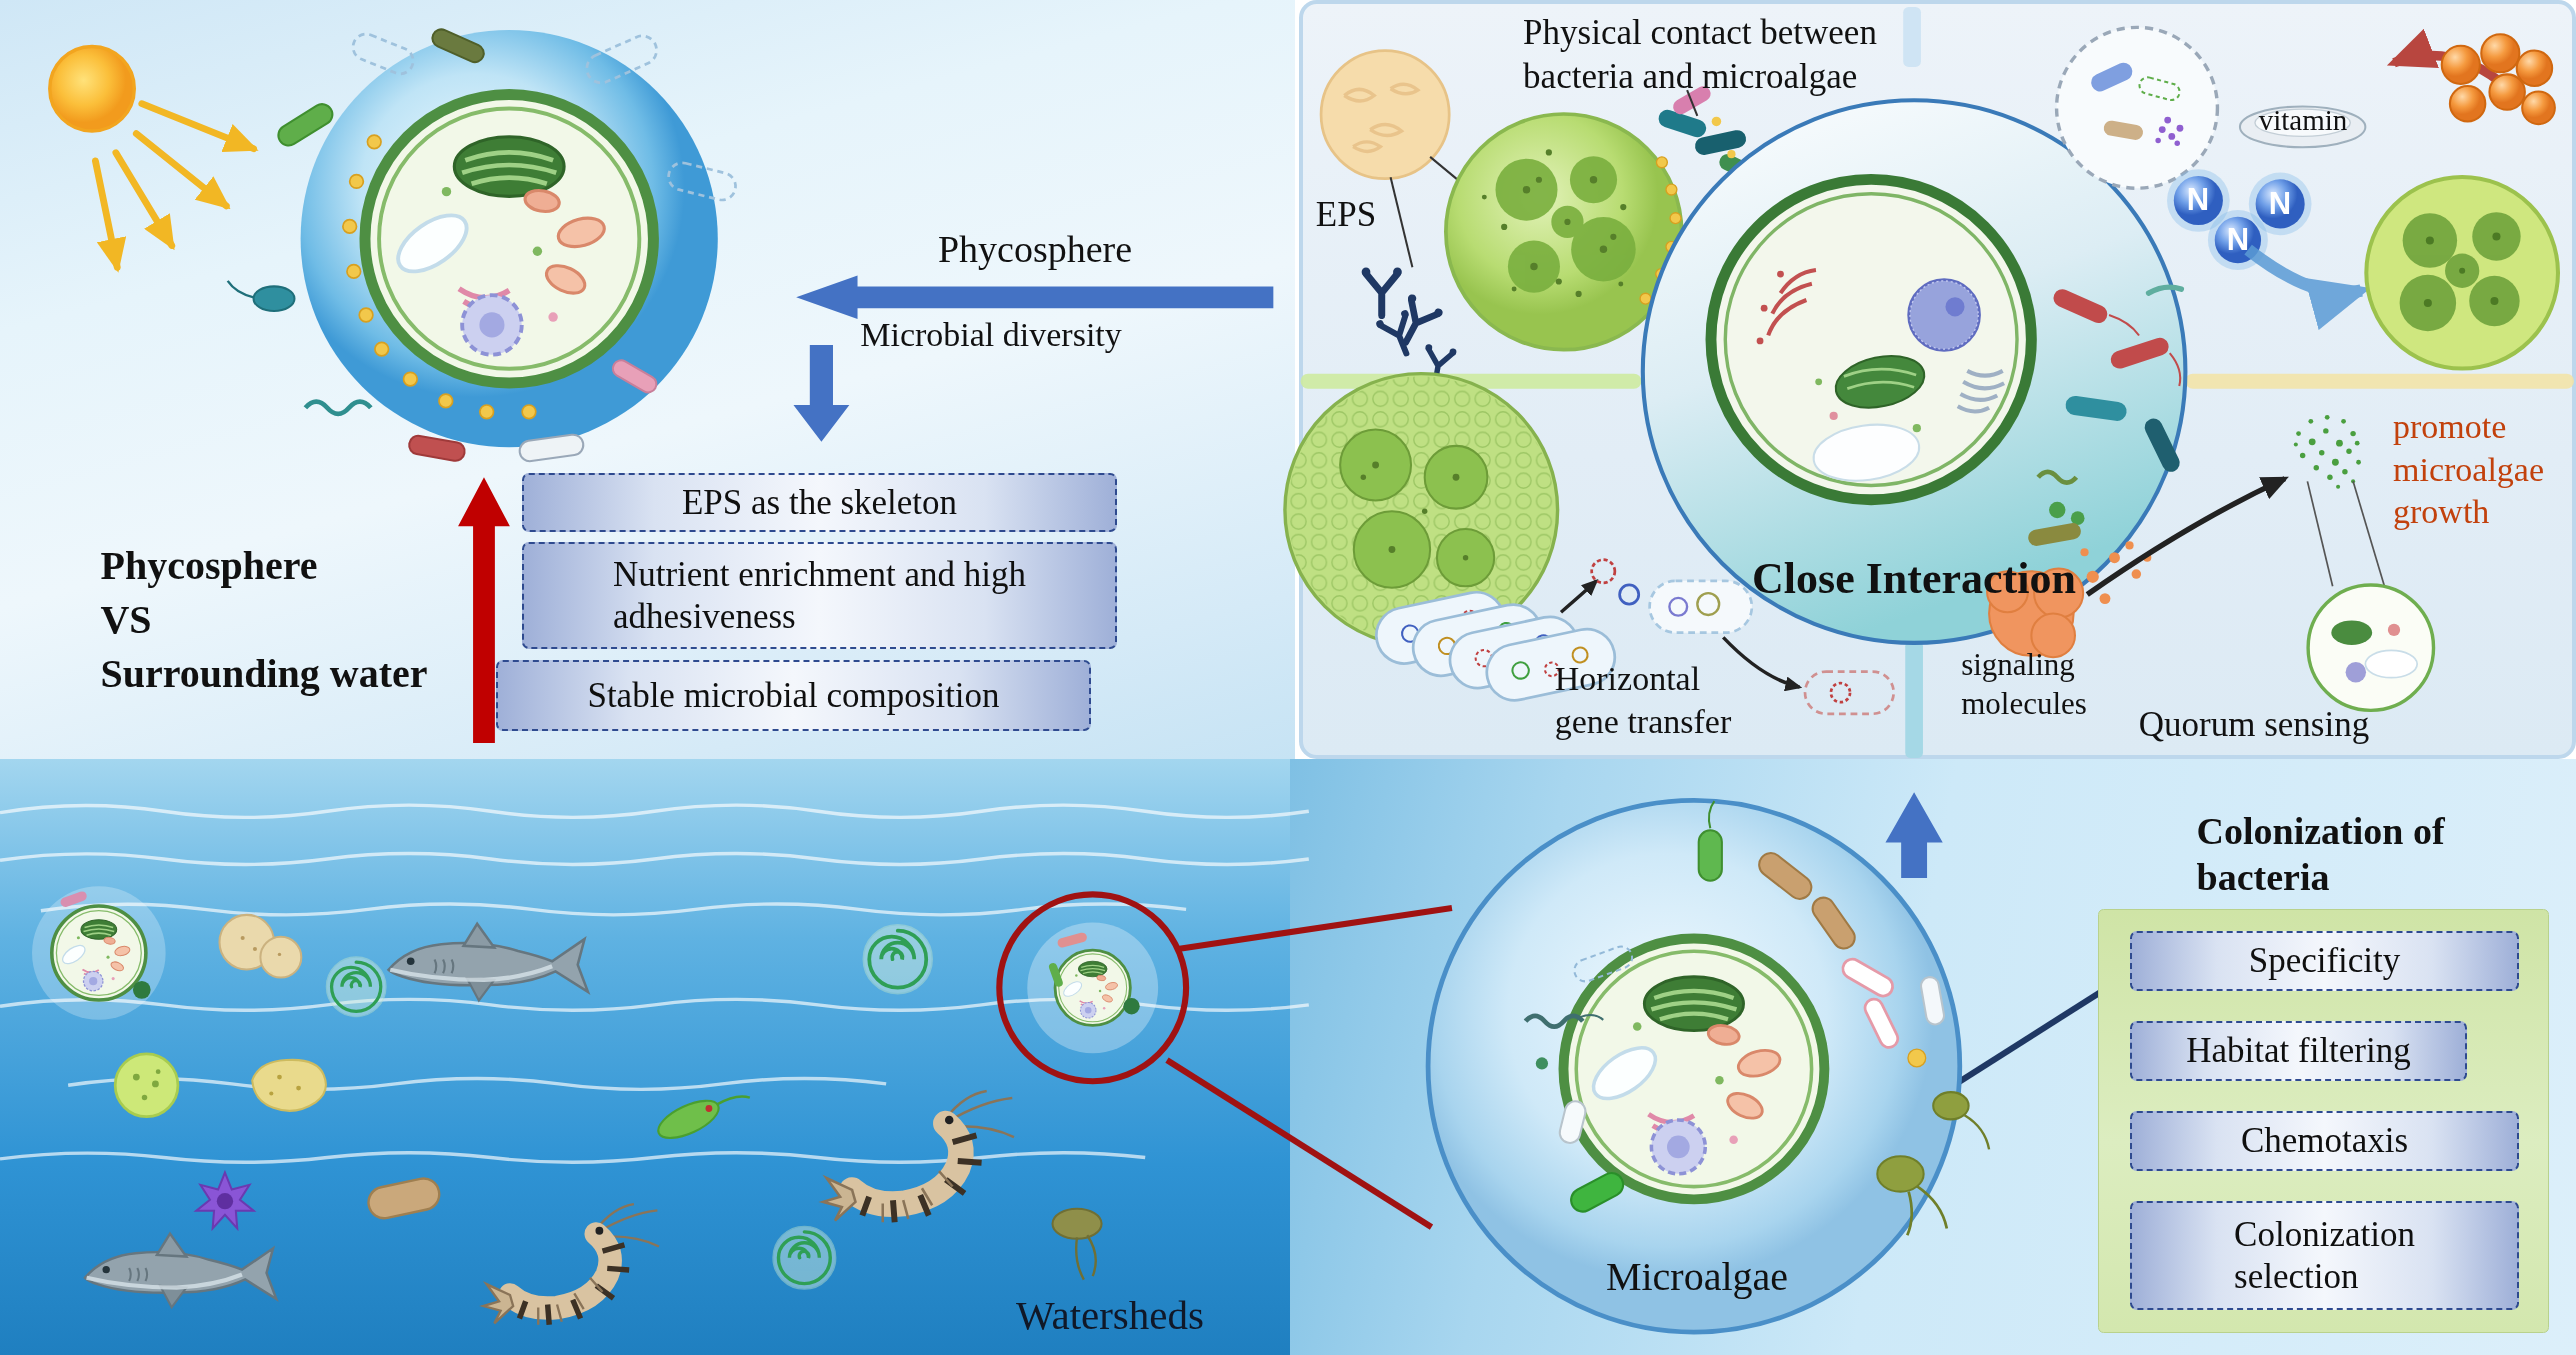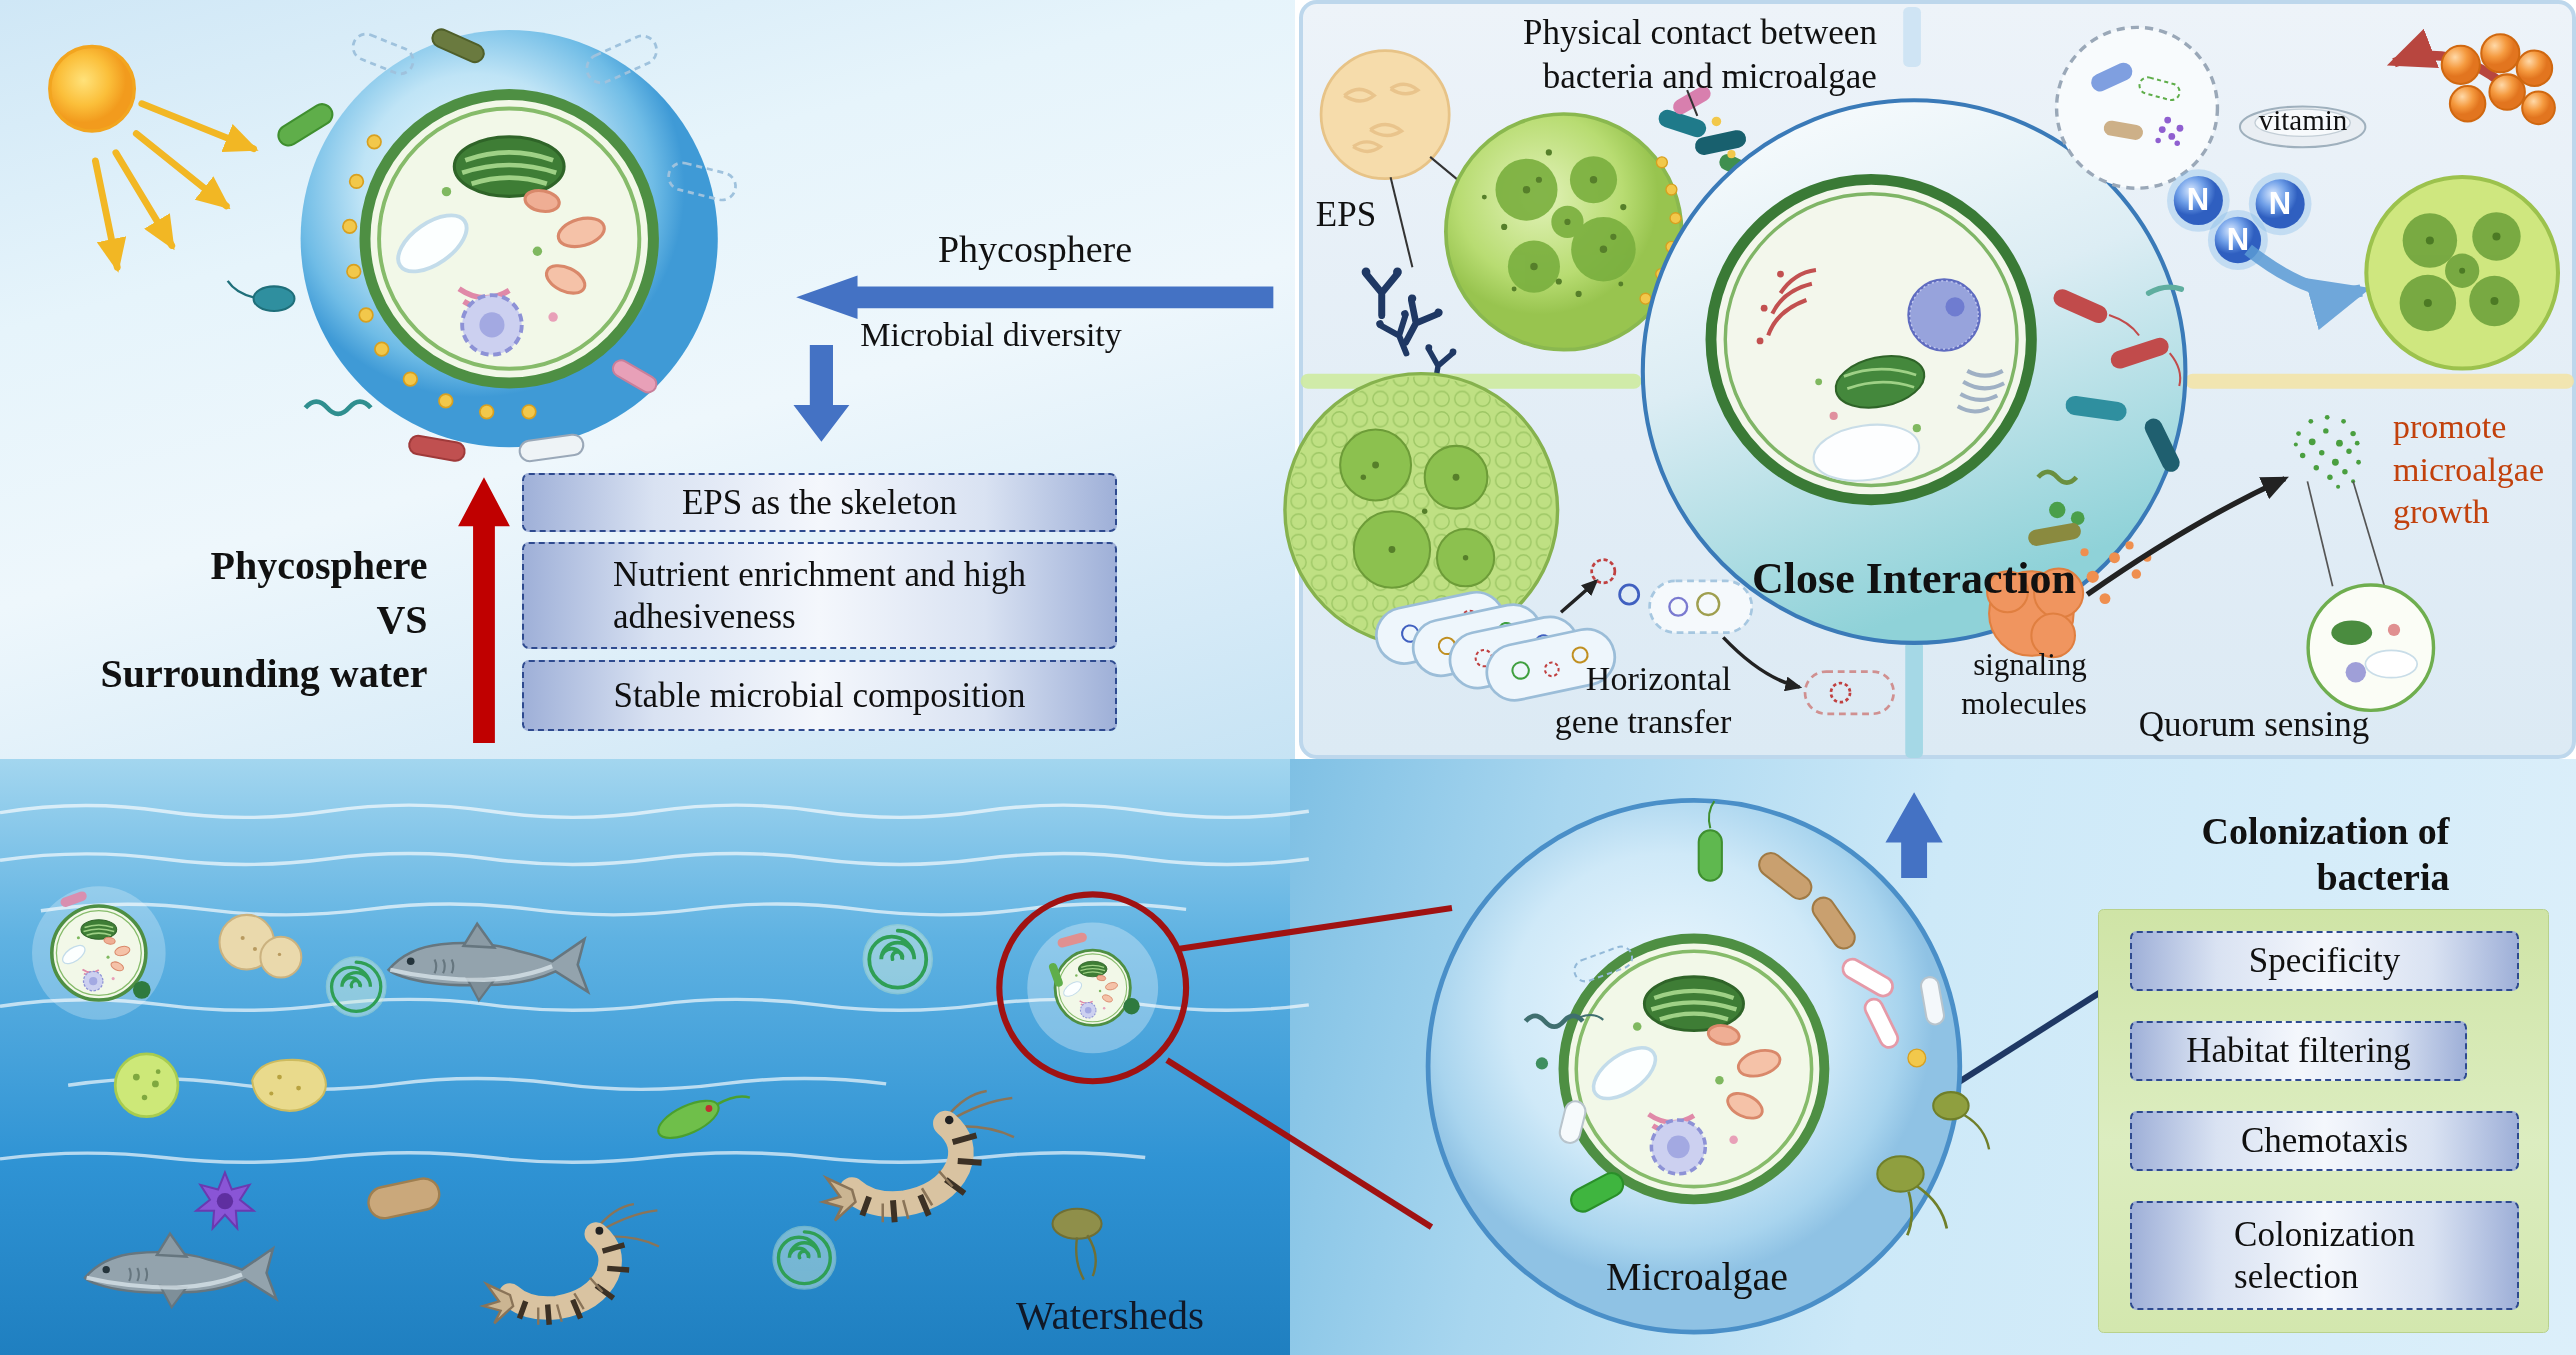--- a/index.html
+++ b/index.html
@@ -8,21 +8,21 @@
   .panel{position:absolute}
   #panel-tl{left:0;top:0;width:1295px;height:759px;
     background:linear-gradient(165deg,#cfe7f6 0%,#e6f4fb 30%,#eef7fc 55%,#d5eaf7 85%,#c6e3f4 100%)}
   #panel-tr{left:1299px;top:0;width:1277px;height:759px;border:4.1px solid #bdd7ec;border-radius:17.7px;
     background:linear-gradient(180deg,#edf3f9 0%,#e2edf6 60%,#dceaf4 100%)}
   #panel-bl{left:0;top:759px;width:1290px;height:596px;
     background:linear-gradient(180deg,#a3d6ef 0%,#5fb2e2 30%,#2f93d4 68%,#1f7fc0 100%)}
   #panel-br{left:1290px;top:759px;width:1286px;height:596px;
     background:linear-gradient(100deg,#7fc0e4 0%,#a8d6ef 20%,#cde9f8 48%,#dceffa 100%)}
   svg#art{position:absolute;left:0;top:0;width:2576px;height:1356px;pointer-events:none}
-  .lbl{position:absolute;color:#111;font-size:37px;line-height:1.25;text-align:right;
+  .lbl{position:absolute;color:#111;font-size:37px;line-height:1.25;text-align:left;
        transform:translateX(-50%);white-space:pre-line}
   .lbl-l{position:absolute;color:#c2410c;font-size:34px;line-height:1.25;text-align:left;white-space:pre-line}
   .bold{font-weight:bold}
   .nlbl{position:absolute;color:#fff;font-family:"Liberation Sans",sans-serif;font-weight:bold;
         font-size:31px;transform:translate(-50%,-50%)}
   .dash-box{position:absolute;border:2.7px dashed #2e4a8f;border-radius:6.8px;
     background:linear-gradient(90deg,#9fb0d8 0%,#d9e2f2 22%,#f4f7fc 50%,#d9e2f2 78%,#9fb0d8 100%);
     display:flex;align-items:center;justify-content:center;
     font-size:35px;color:#0f0f0f;line-height:1.2;padding:4.1px 12.3px;white-space:pre-line}
   #colonization-panel{position:absolute;left:2098px;top:909px;width:451px;height:424px;
@@ -575,21 +575,21 @@
 
   <div class="lbl" style="left:1035px;top:226px;font-size:38px">Phycosphere</div>
   <div class="lbl" style="left:991px;top:314px;font-size:34px">Microbial diversity</div>
   <div class="lbl bold" style="left:264px;top:539px;font-size:40px;line-height:1.35">Phycosphere
 VS
 Surrounding water</div>
 
   <div class="dash-box" style="left:522px;top:473px;width:595px;height:59px">EPS as the skeleton</div>
   <div class="dash-box" style="left:522px;top:542px;width:595px;height:107px">Nutrient enrichment and high
 adhesiveness</div>
-  <div class="dash-box" style="left:522px;top:660px;width:595px;height:71px">Stable microbial composition</div>
+  <div class="dash-box" style="left:496px;top:660px;width:595px;height:71px">Stable microbial composition</div>
 
   <div class="lbl" style="left:1700px;top:11px;font-size:35px">Physical contact between
 bacteria and microalgae</div>
   <div class="lbl" style="left:1346px;top:193px;font-size:35px">EPS</div>
   <div class="lbl bold" style="left:1914px;top:551px;font-size:44px">Close Interaction</div>
   <div class="lbl" style="left:2303px;top:102px;font-size:29px">vitamin</div>
   <div class="nlbl" style="left:2198px;top:200px">N</div>
   <div class="nlbl" style="left:2280px;top:204px">N</div>
   <div class="nlbl" style="left:2238px;top:240px">N</div>
   <div class="lbl-l" style="left:2393px;top:406px;font-size:34px">promote

